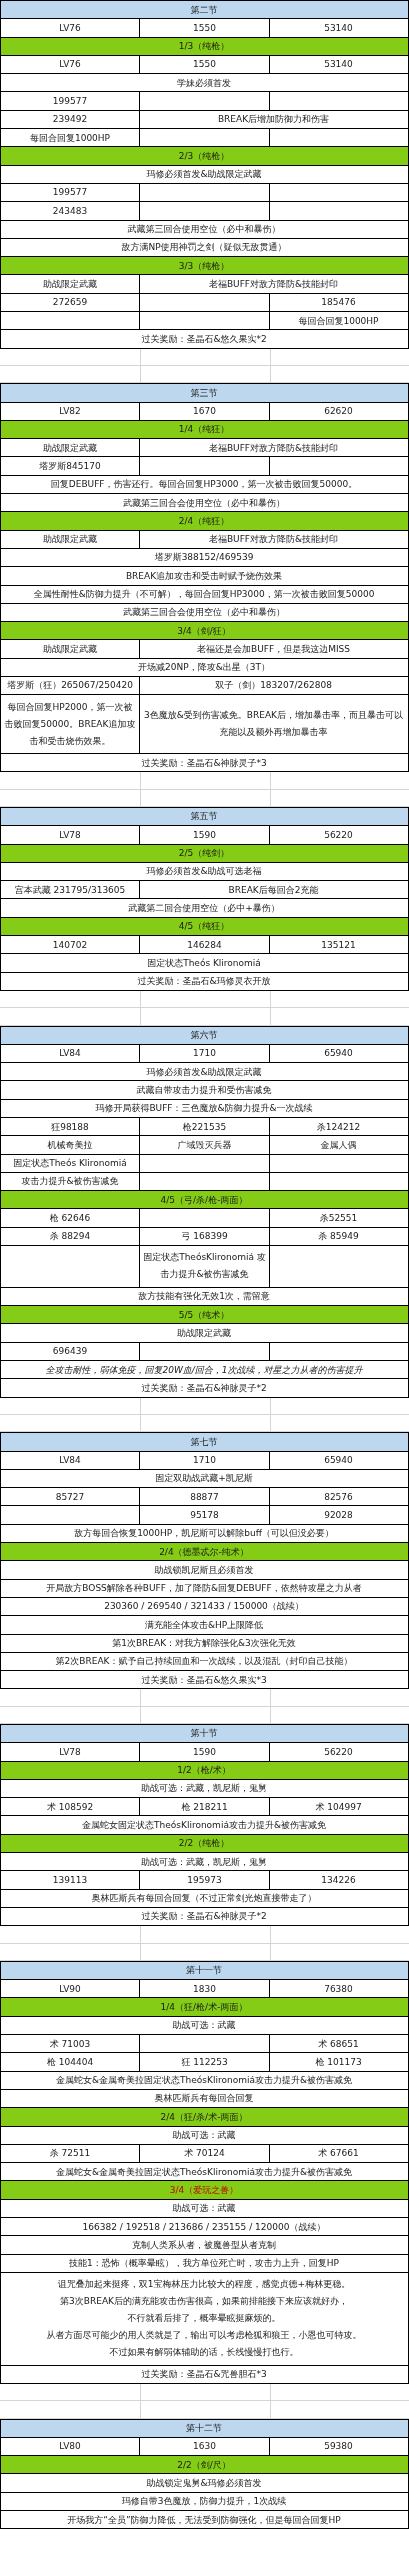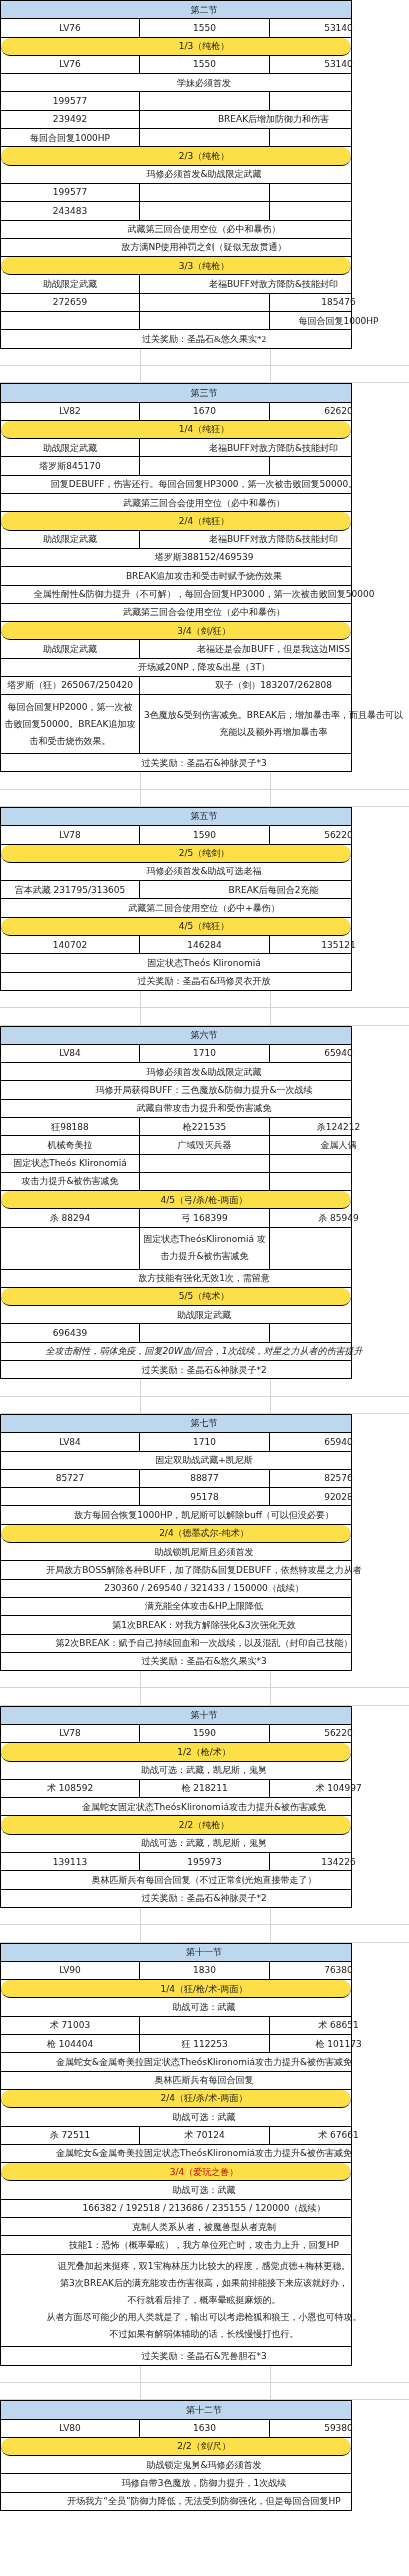--- a/index.html
+++ b/index.html
@@ -1,30 +1,30 @@
 <!DOCTYPE html>
 <html style="font-size:9px"><head>
 <meta charset="utf-8">
 <style>
   html, body { margin: 0; padding: 0; background: #ffffff; }
   body { width: 409px; font-family: "DejaVu Sans", "Liberation Sans", sans-serif; color: #1a1a1a; }
   .sheet { width: 409px; }
-  .section { border: 1.7px solid #000; border-bottom-width: 1.7px; box-sizing: border-box; width: 352px; }
+  .section { border: 1.7px solid #000; border-bottom-width: 1.7px; box-sizing: border-box; width: 409px; }
   .gap { display: grid; grid-template-columns: 141px 130px 139px; }
   .gap > div { height: 17.3px; border-right: 0.6px solid #d4d4d4; border-bottom: 0.6px solid #d4d4d4; box-sizing: border-box; }
   .gap > div:last-child { border-right: none; }
   .row { display: grid; grid-template-columns: 139px 130px 137px; border-bottom: 0.6px solid #000; box-sizing: border-box; }
   .row:last-child { border-bottom: none; }
   .row.thick { border-bottom: 1.7px solid #000; }
   .cell { min-height: 17.3px; display: flex; align-items: center; justify-content: center; text-align: center; font-size: 9px; line-height: 12.3px; padding: 1.7px 2.2px; box-sizing: border-box; border-right: 0.6px solid #000; }
   .cell:last-child { border-right: none; }
   .span2 { grid-column: span 2; }
   .span3 { grid-column: span 3; }
   .sec-title { background: #bdd7ee; }
-  .wave { background: #fde047; border-radius: 9px; }
+  .wave { background: #84cc16; }
   .wave.red .cell { color: #c00000; }
   .multi { line-height: 17px; padding: 3.4px 2.2px; }
 </style>
 </head>
 <body>
 
 <div class="sheet" id="sheet">
     <div class="section">
       <div class="row sec-title">
         <div class="cell span3">第二节</div>
@@ -92,21 +92,21 @@
         <div class="cell ">272659</div>
         <div class="cell "></div>
         <div class="cell ">185476</div>
       </div>
       <div class="row">
         <div class="cell "></div>
         <div class="cell "></div>
         <div class="cell ">每回合回复1000HP</div>
       </div>
       <div class="row">
-        <div class="cell span3 " style="white-space: pre-line; font-family: Liberation Serif, serif;">过关奖励：圣晶石&amp;悠久果实*2</div>
+        <div class="cell span3 " style="white-space: pre-line;">过关奖励：圣晶石&amp;悠久果实*2</div>
       </div>
     </div>
     <div class="gap">
       <div></div>
       <div></div>
       <div></div>
       <div></div>
       <div></div>
       <div></div>
     </div>
@@ -237,24 +237,24 @@
       </div>
       <div class="row thick">
         <div class="cell ">LV84</div>
         <div class="cell ">1710</div>
         <div class="cell ">65940</div>
       </div>
       <div class="row">
         <div class="cell span3 " style="white-space: pre-line;">玛修必须首发&amp;助战限定武藏</div>
       </div>
       <div class="row">
+        <div class="cell span3 " style="white-space: pre-line;">武藏自带攻击力提升和受伤害减免</div>
+      </div>
+      <div class="row">
         <div class="cell span3 " style="white-space: pre-line;">玛修开局获得BUFF：三色魔放&amp;防御力提升&amp;一次战续</div>
-      </div>
-      <div class="row">
-        <div class="cell span3 " style="white-space: pre-line;">武藏自带攻击力提升和受伤害减免</div>
       </div>
       <div class="row">
         <div class="cell ">狂98188</div>
         <div class="cell ">枪221535</div>
         <div class="cell ">杀124212</div>
       </div>
       <div class="row">
         <div class="cell ">机械奇美拉</div>
         <div class="cell ">广域毁灭兵器</div>
         <div class="cell ">金属人偶</div>
@@ -264,20 +264,25 @@
         <div class="cell "></div>
         <div class="cell "></div>
       </div>
       <div class="row thick">
         <div class="cell ">攻击力提升&amp;被伤害减免</div>
         <div class="cell "></div>
         <div class="cell "></div>
       </div>
       <div class="row wave">
         <div class="cell span3">4/5（弓/杀/枪-两面）</div>
+      </div>
+      <div class="row">
+        <div class="cell ">枪 62646</div>
+        <div class="cell "></div>
+        <div class="cell ">杀52551</div>
       </div>
       <div class="row">
         <div class="cell ">杀 88294</div>
         <div class="cell ">弓 168399</div>
         <div class="cell ">杀 85949</div>
       </div>
       <div class="row">
         <div class="cell multi"></div>
         <div class="cell multi">固定状态TheósKlironomiá 攻击力提升&amp;被伤害减免</div>
         <div class="cell multi"></div>

